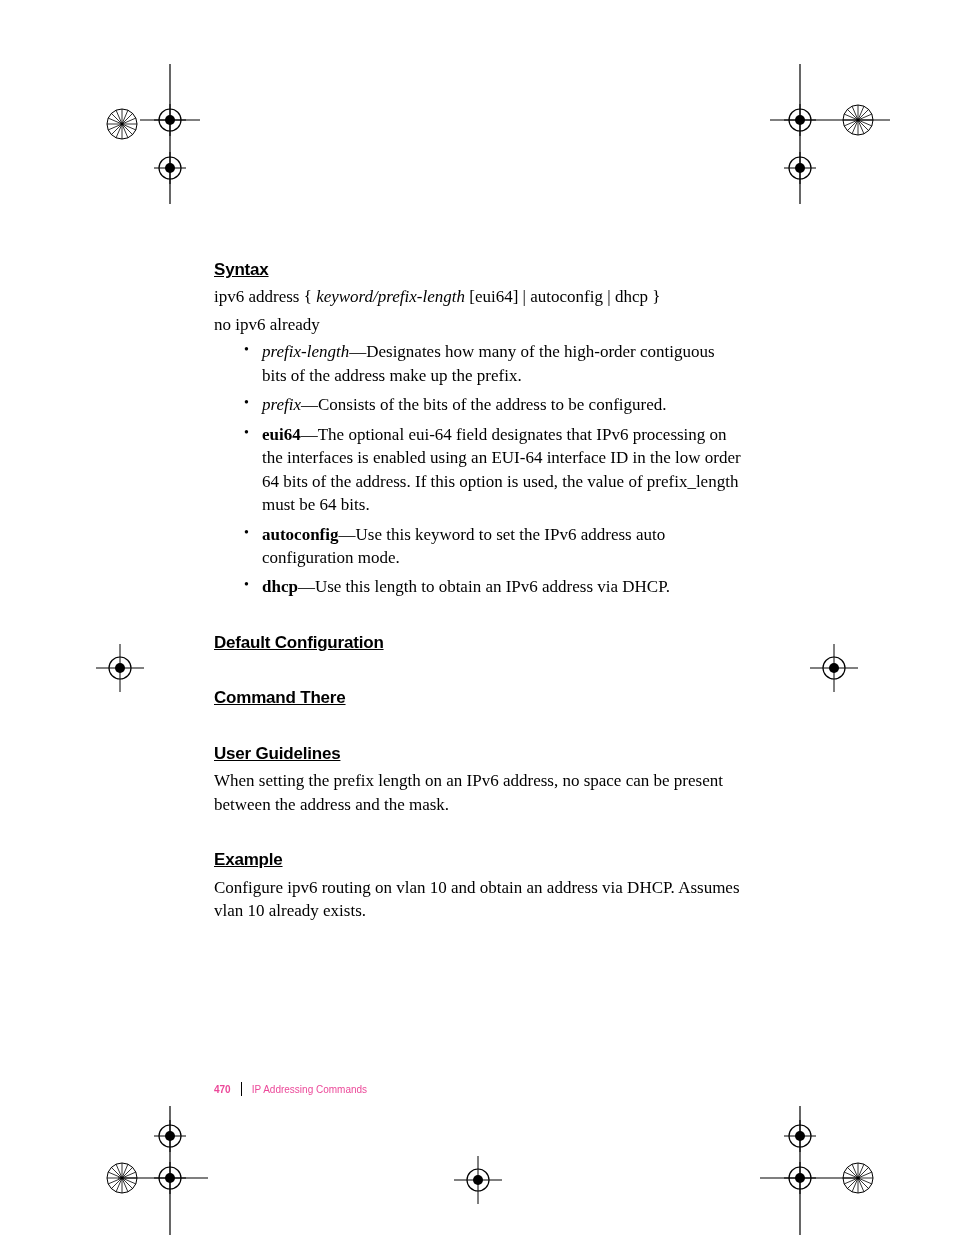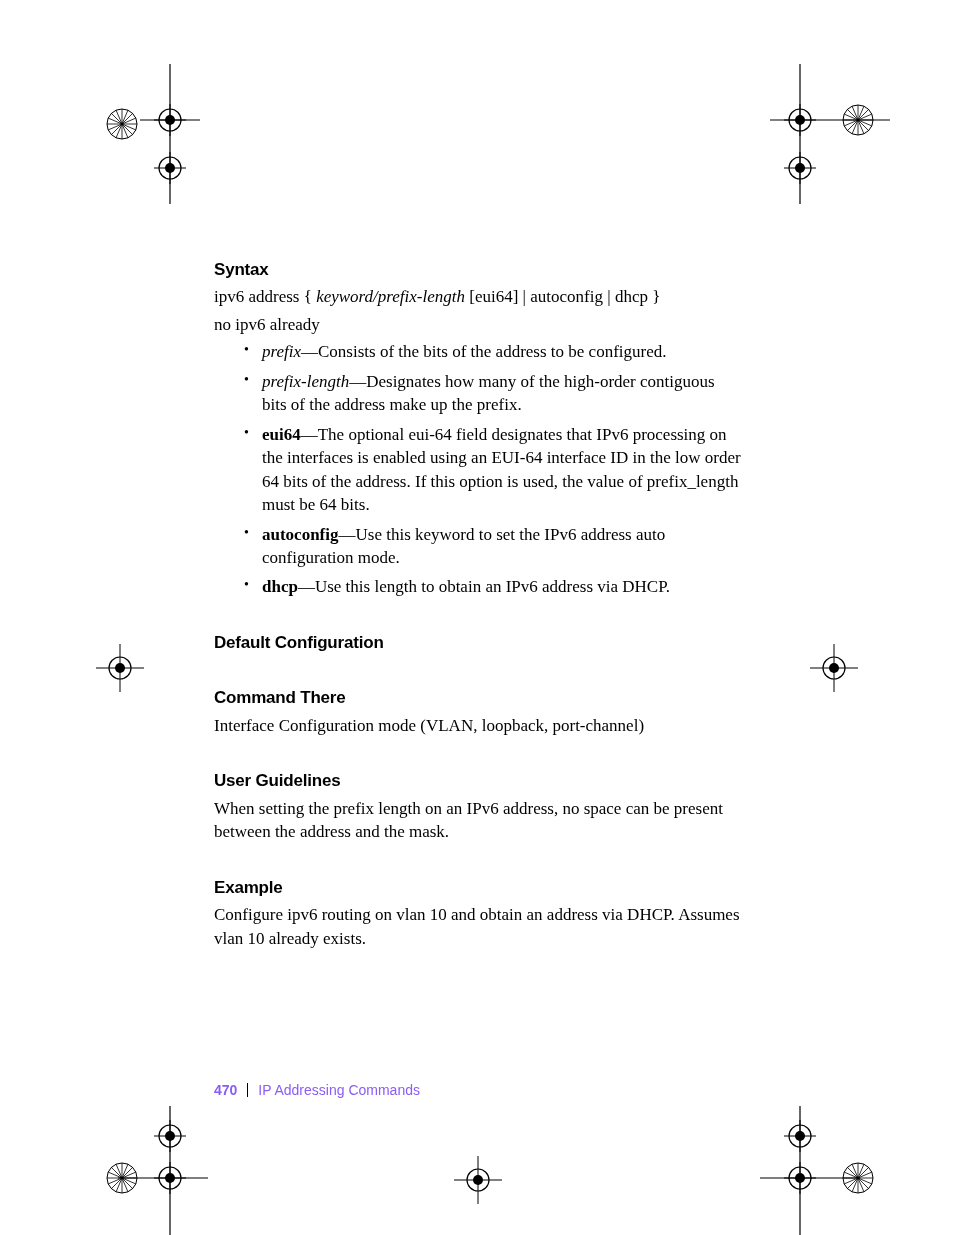--- a/index.html
+++ b/index.html
@@ -19,20 +19,21 @@
     width: 528px;
     font-size: 17px;
     line-height: 1.38;
   }
   .section-heading {
     font-family: "Helvetica Neue", Helvetica, Arial, sans-serif;
     font-weight: 700;
     font-size: 17px;
     margin: 0 0 4px 0;
     letter-spacing: -0.2px;
+    text-decoration: underline;
   }
   .sec + .sec { margin-top: 32px; }
   .syntax-line { margin: 2px 0 4px 0; }
   .b { font-weight: 400; }
   .i { font-style: italic; }
   ul.params {
     list-style: none;
     margin: 4px 0 0 0;
     padding: 0 0 0 30px;
   }
@@ -49,25 +50,25 @@
     font-size: 14px;
   }
   .param-term { font-weight: 700; }
   .param-term.italic { font-weight: 400; font-style: italic; }
   .para { margin: 2px 0 0 0; }
   .footer {
     position: absolute;
     left: 214px;
     top: 1082px;
     font-family: "Helvetica Neue", Helvetica, Arial, sans-serif;
-    font-size: 14px;
+    font-size: 10px;
     display: flex;
     align-items: center;
     gap: 10px;
-    color: #8b5cf6;
+    color: #ec4899;
   }
   .footer .pagenum { font-weight: 700; }
   .footer .divider { width: 1px; height: 14px; background: #000; }
   .crop-mark {
     position: absolute;
     pointer-events: none;
   }
   .crop-mark svg { display: block; }
 </style>
 </head>
@@ -76,44 +77,43 @@
 <div class="content">
 
   <div class="sec">
     <div class="section-heading">Syntax</div>
     <div class="syntax-line">
       <span class="b">ipv6 address</span><span> { </span><span class="i">keyword/prefix-length</span><span> [</span><span class="b">eui64</span><span>] | </span><span class="b">autoconfig</span><span> | </span><span class="b">dhcp</span><span> }</span>
     </div>
     <div class="syntax-line b">no ipv6 already</div>
     <ul class="params">
       <li>
+        <span class="param-term italic">prefix-length</span><span>—Designates how many of the high-order contiguous bits of the address make up the prefix.</span>
+      </li>
+      <li>
         <span class="param-term italic">prefix</span><span>—Consists of the bits of the address to be configured.</span>
       </li>
       <li>
-        <span class="param-term italic">prefix-length</span><span>—Designates how many of the high-order contiguous bits of the address make up the prefix.</span>
-      </li>
-      <li>
         <span class="param-term">eui64</span><span>—The optional eui-64 field designates that IPv6 processing on the interfaces is enabled using an EUI-64 interface ID in the low order 64 bits of the address. If this option is used, the value of prefix_length must be 64 bits.</span>
       </li>
       <li>
         <span class="param-term">autoconfig</span><span>—Use this keyword to set the IPv6 address auto configuration mode.</span>
       </li>
       <li>
         <span class="param-term">dhcp</span><span>—Use this length to obtain an IPv6 address via DHCP.</span>
       </li>
     </ul>
   </div>
 
   <div class="sec">
     <div class="section-heading">Default Configuration</div>
   </div>
 
   <div class="sec">
     <div class="section-heading">Command There</div>
-    <div class="para">Interface Configuration mode (VLAN, loopback, port-channel)</div>
   </div>
 
   <div class="sec">
     <div class="section-heading">User Guidelines</div>
     <div class="para">When setting the prefix length on an IPv6 address, no space can be present between the address and the mask.</div>
   </div>
 
   <div class="sec">
     <div class="section-heading">Example</div>
     <div class="para">Configure ipv6 routing on vlan 10 and obtain an address via DHCP. Assumes vlan 10 already exists.</div>

